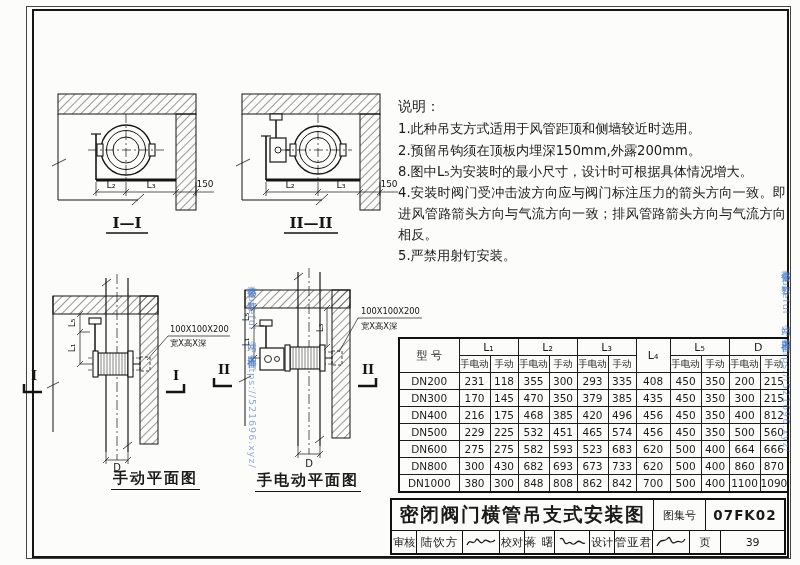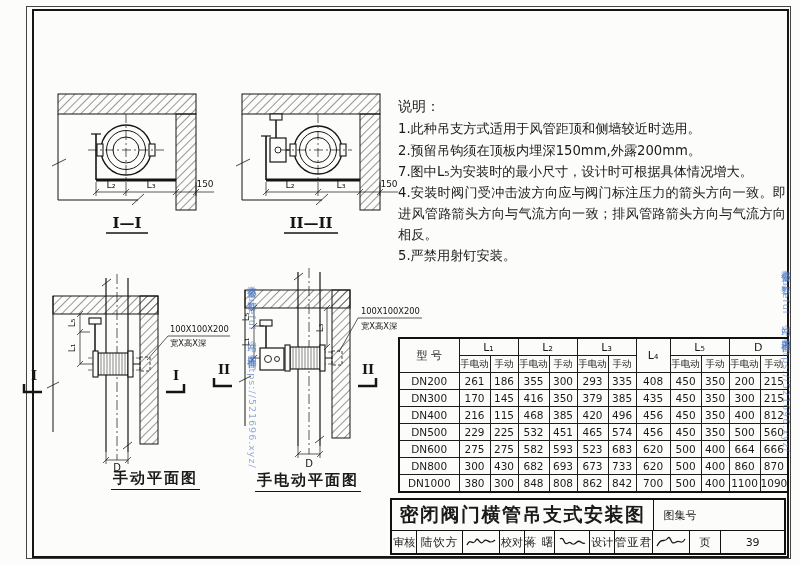--- a/index.html
+++ b/index.html
@@ -292,21 +292,21 @@
   </svg>
   <div class="abs plan-label" style="left:233px;top:471px;width:150px;">
     <span>手电动平面图</span>
   </div>
 
   <div class="abs notes">
     <div class="heading">说明：</div>
     <div>
         <div class="note-item">1.此种吊支方式适用于风管距顶和侧墙较近时选用。</div>
         <div class="note-item">2.预留吊钩须在顶板内埋深150mm,外露200mm。</div>
-        <div class="note-item">7.图中L₅为安装时的最小尺寸，设计时可根据具体情况增大。</div>
+        <div class="note-item">8.图中L₅为安装时的最小尺寸，设计时可根据具体情况增大。</div>
         <div class="note-item">4.安装时阀门受冲击波方向应与阀门标注压力的箭头方向一致。即进风管路箭头方向与气流方向一致；排风管路箭头方向与气流方向相反。</div>
         <div class="note-item">5.严禁用射钉安装。</div>
       </div>
   </div>
 
   <div class="abs tbl-title">尺寸表 (mm)</div>
   <table class="dims abs">
     <colgroup>
       <col style="width:60px">
         <col style="width:31px">
@@ -340,50 +340,50 @@
         <th class="sub">手动</th>
         <th class="sub">手电动</th>
         <th class="sub">手动</th>
         <th class="sub">手电动</th>
         <th class="sub">手动</th>
       </tr>
     </thead>
     <tbody>
         <tr>
           <td>DN200</td>
-          <td>261</td>
-          <td>186</td>
+          <td>231</td>
+          <td>118</td>
           <td>355</td>
           <td>300</td>
           <td>293</td>
           <td>335</td>
           <td>408</td>
           <td>450</td>
           <td>350</td>
           <td>200</td>
           <td>215</td>
         </tr>
         <tr>
           <td>DN300</td>
           <td>170</td>
           <td>145</td>
-          <td>416</td>
+          <td>470</td>
           <td>350</td>
           <td>379</td>
           <td>385</td>
           <td>435</td>
           <td>450</td>
           <td>350</td>
           <td>300</td>
           <td>215</td>
         </tr>
         <tr>
           <td>DN400</td>
           <td>216</td>
-          <td>115</td>
+          <td>175</td>
           <td>468</td>
           <td>385</td>
           <td>420</td>
           <td>496</td>
           <td>456</td>
           <td>450</td>
           <td>350</td>
           <td>400</td>
           <td>812</td>
         </tr>
@@ -443,20 +443,21 @@
           <td>1100</td>
           <td>1090</td>
         </tr>
       </tbody>
   </table>
 
   <div class="abs tb">
     <div class="tb-row tb-r1">
       <div class="tb-cell tb-title" style="width:262px;">密闭阀门横管吊支式安装图</div>
       <div class="tb-cell tb-small" style="width:52px;">图集号</div>
+      <div class="tb-cell tb-atlas" style="width:78px;">07FK02</div>
     </div>
     <div class="tb-row tb-r2">
       <div class="tb-cell tb-small" style="width:26px;">审核</div>
       <div class="tb-cell tb-name" style="width:46px;">陆饮方</div>
       <div class="tb-cell" style="width:38px;">
         <svg width="34" height="16" viewBox="0 0 34 16">
           <path d="M3 11 C6 3 9 13 12 6 C14 2 16 13 20 7 C23 3 25 12 31 6" stroke="#1a1a1a" stroke-width="1.3" fill="none"></path>
         </svg>
       </div>
       <div class="tb-cell tb-small" style="width:26px;">校对</div>

